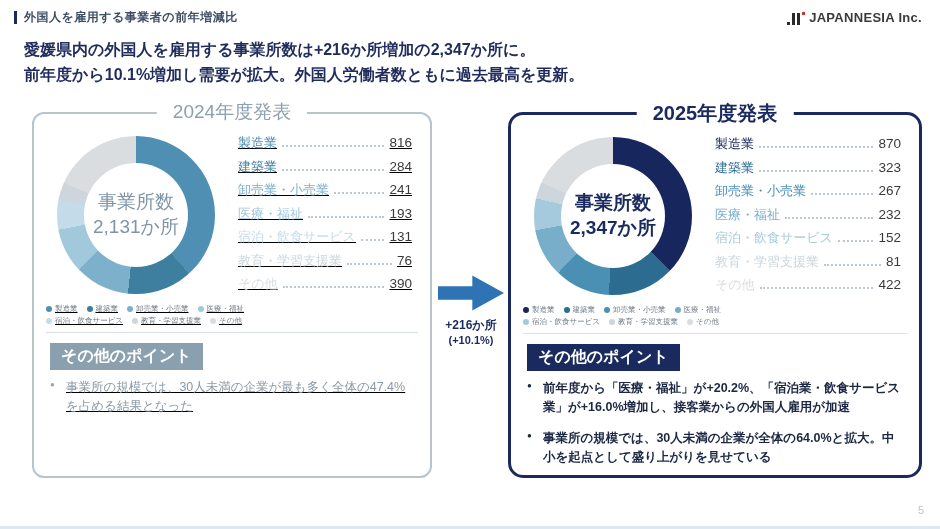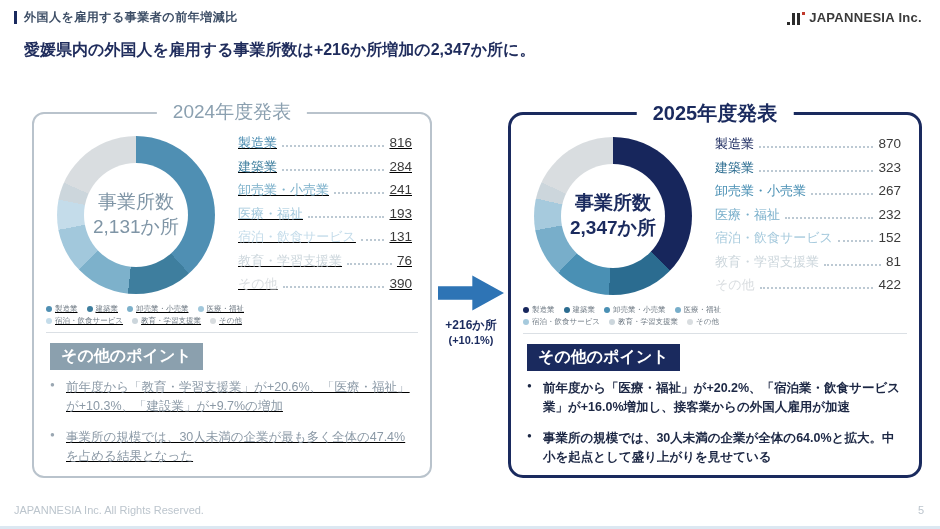--- a/index.html
+++ b/index.html
@@ -83,20 +83,21 @@
       <span class="logo-dot"></span>
       <span class="logo-b1"></span>
       <span class="logo-b2"></span>
       <span class="logo-sq"></span>
     </span>
     <span class="logo-text">JAPANNESIA Inc.</span>
   </div>
 
   <div class="headline">
     <div>愛媛県内の外国人を雇用する事業所数は+216か所増加の2,347か所に。</div>
+    <div>前年度から10.1%増加し需要が拡大。外国人労働者数ともに過去最高を更新。</div>
   </div>
 
   <div class="card card-2024">
     <div class="card-title">2024年度発表</div>
     <div class="card-top">
       <div class="donut-col">
         <div class="donut" id="donut-0" style="background: conic-gradient(rgb(79, 143, 179) 0deg, rgb(79, 143, 179) 137.85deg, rgb(62, 126, 158) 137.85deg, rgb(62, 126, 158) 185.83deg, rgb(125, 177, 203) 185.83deg, rgb(125, 177, 203) 226.54deg, rgb(162, 200, 220) 226.54deg, rgb(162, 200, 220) 259.15deg, rgb(196, 220, 234) 259.15deg, rgb(196, 220, 234) 281.28deg, rgb(204, 214, 220) 281.28deg, rgb(204, 214, 220) 294.12deg, rgb(217, 221, 224) 294.12deg, rgb(217, 221, 224) 360deg);">
           <div class="hole">
             <span class="c-label">事業所数</span>
             <span class="c-value">2,131か所</span>
@@ -171,21 +172,20 @@
           <div class="lrow">
             <span class="lbl" style="color: rgb(217, 221, 224);">その他</span>
             <span class="leader"></span>
             <span class="val">390</span>
           </div>
         </div>
     </div>
     <hr class="divider">
     <span class="badge" id="badge-0" style="background: rgb(139, 160, 174);">その他のポイント</span>
     <ul class="points" id="points-0">
-        <li>前年度から「教育・学習支援業」が+20.6%、「医療・福祉」が+10.3%、「建設業」が+9.7%の増加</li>
         <li>事業所の規模では、30人未満の企業が最も多く全体の47.4%を占める結果となった</li>
       </ul>
   </div>
 
   <div class="delta">
     <div class="arrow-shape"></div>
     <div class="delta-label">+216か所</div>
     <div class="delta-sub">(+10.1%)</div>
   </div>
 
@@ -273,16 +273,15 @@
         </div>
     </div>
     <hr class="divider">
     <span class="badge" id="badge-1" style="background: rgb(26, 42, 94);">その他のポイント</span>
     <ul class="points" id="points-1">
         <li>前年度から「医療・福祉」が+20.2%、「宿泊業・飲食サービス業」が+16.0%増加し、接客業からの外国人雇用が加速</li>
         <li>事業所の規模では、30人未満の企業が全体の64.0%と拡大。中小を起点として盛り上がりを見せている</li>
       </ul>
   </div>
 
-  <div class="footer-left">JAPANNESIA Inc. All Rights Reserved.</div>
   <div class="footer-page">5</div>
   <div class="bottom-strip"></div>
 </div>
 
 </body></html>

